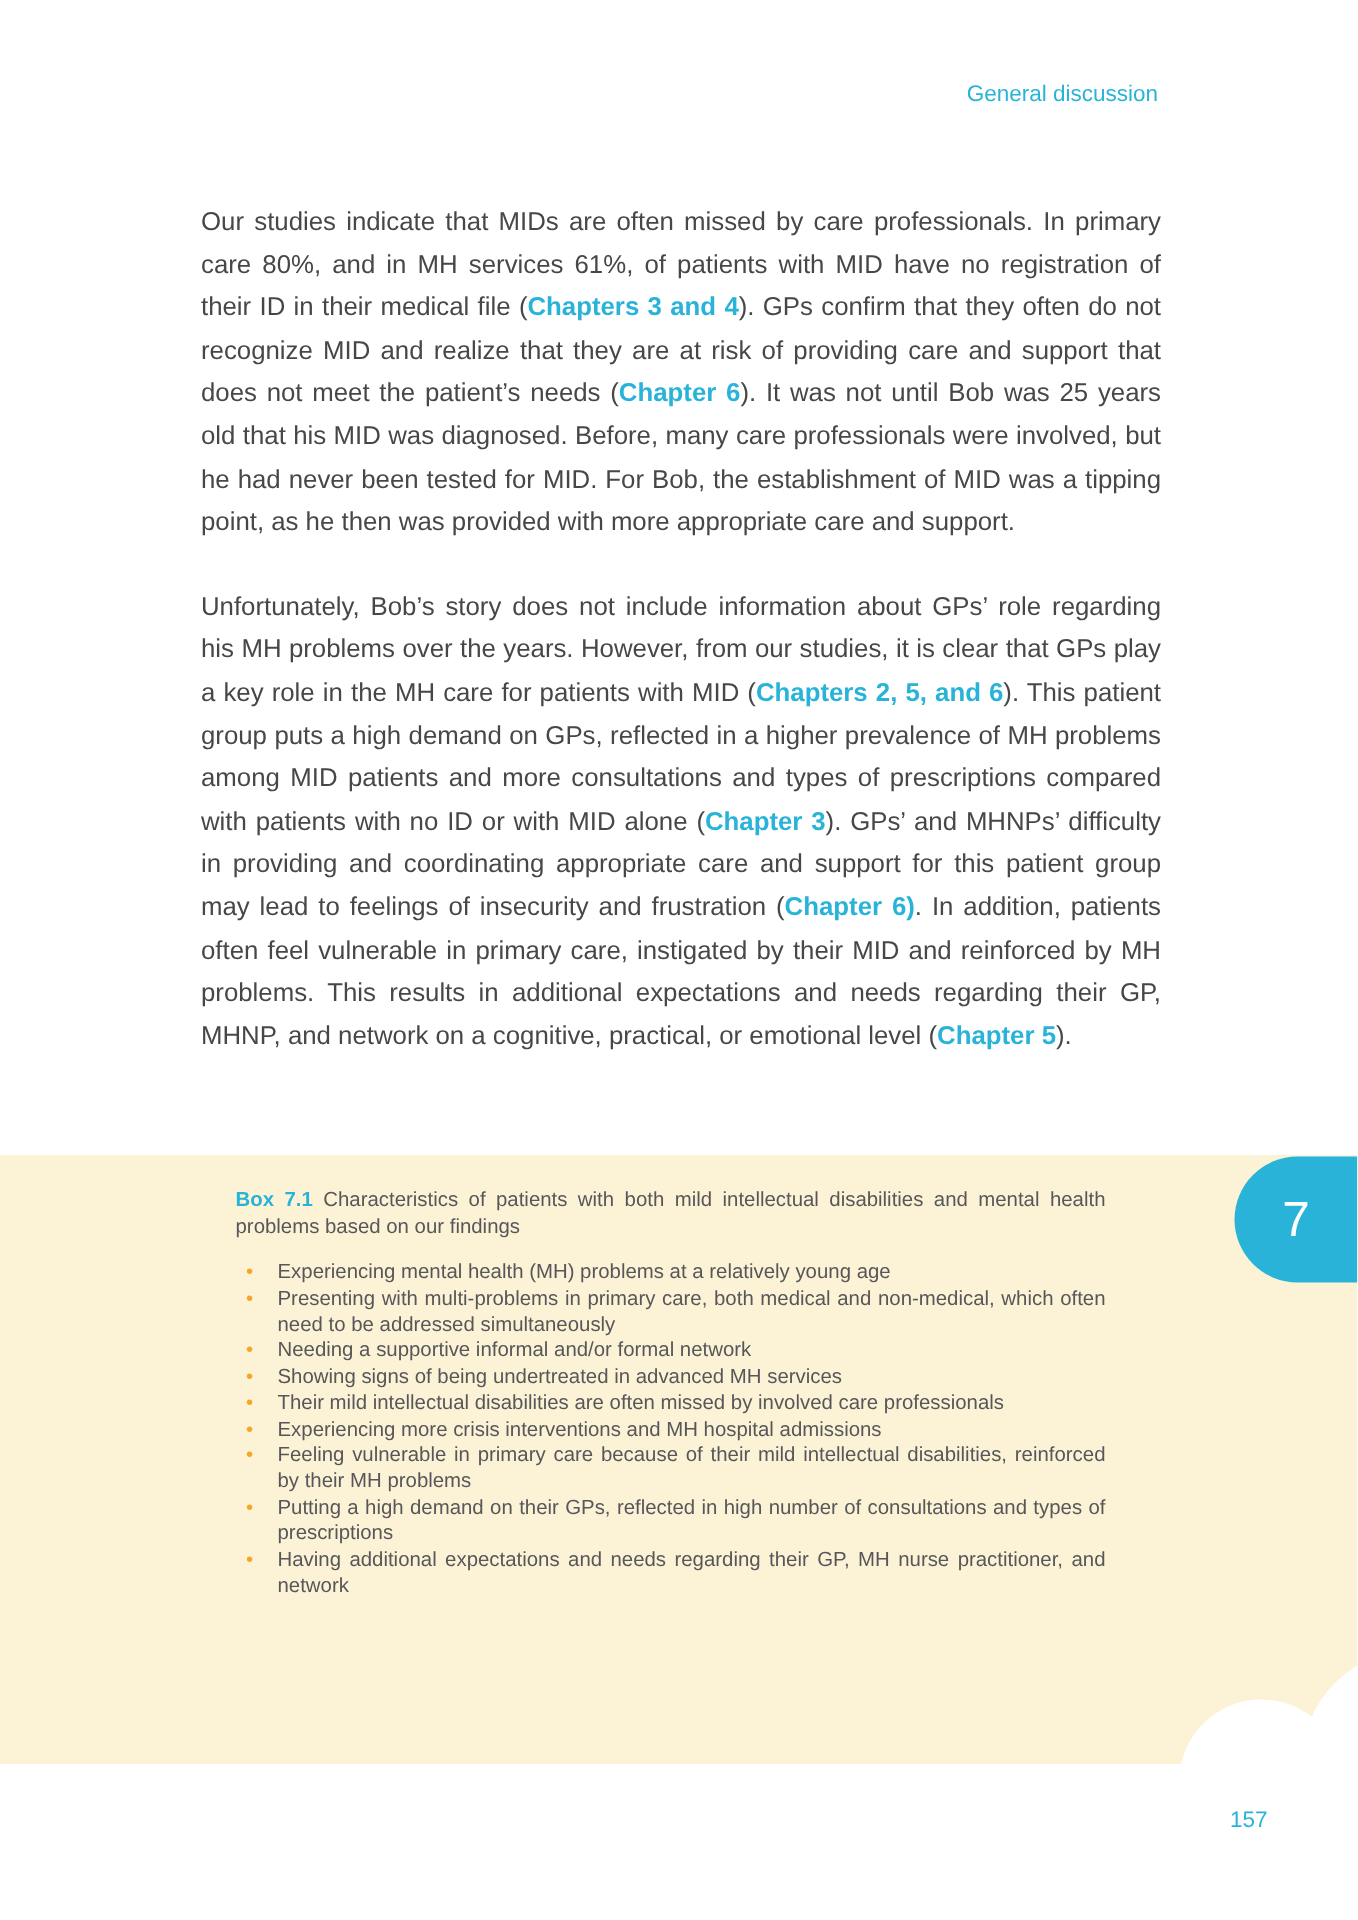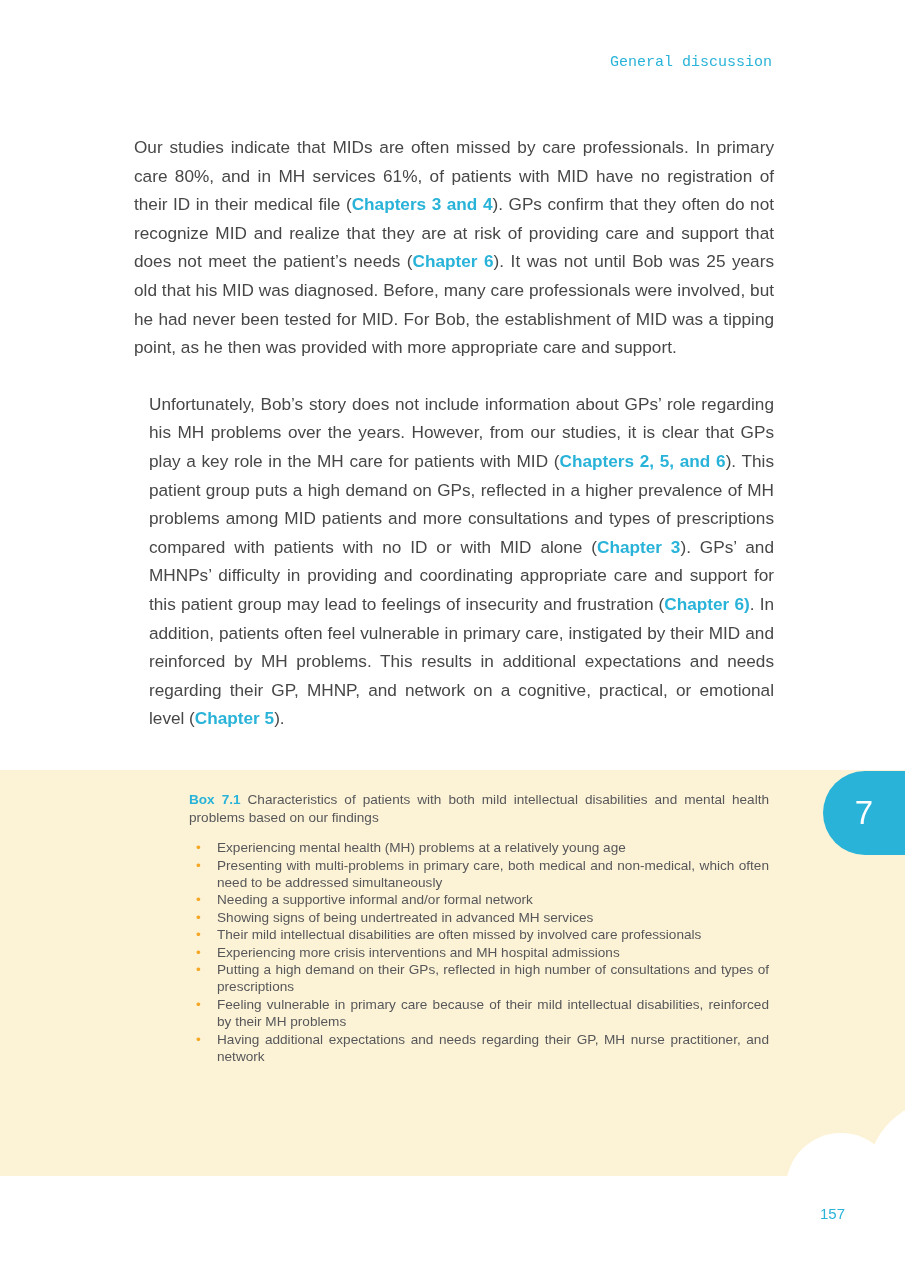--- a/index.html
+++ b/index.html
@@ -19,45 +19,43 @@
     background: #ffffff;
     overflow: hidden;
     margin: 0 auto;
   }
   .running-header {
     position: absolute;
     top: 54px;
     right: 133px;
     font-size: 15px;
     color: var(--accent);
-    font-family: Liberation Mono, monospace;
   }
   .body-text {
     position: absolute;
     top: 133px;
     left: 134px;
     width: 640px;
     font-size: 17.2px;
     line-height: 28.6px;
     color: var(--body-text);
     text-align: justify;
   }
-  .para + .para { margin-top: 28px; margin-left: 15px; }
+  .para + .para { margin-top: 28px; }
   .accent-bold { color: var(--accent); font-weight: bold; }
   .box-wrap {
     position: absolute;
     top: 770px;
     left: 0;
     width: 905px;
     height: 406px;
     background: var(--box-bg);
   }
   .box-inner {
     padding: 21px 0 0 157px;
-    margin-left: 32px;
   }
   .box-title {
     width: 580px;
     font-size: 13.6px;
     line-height: 17.6px;
     color: var(--box-text);
     text-align: justify;
     margin-bottom: 13px;
   }
   .box-label { color: var(--accent); font-weight: bold; }
@@ -127,22 +125,22 @@
         <span class="box-label">Box 7.1</span>
         <span>Characteristics of patients with both mild intellectual disabilities and mental health problems based on our findings</span>
       </p>
       <ul class="box-list">
           <li>Experiencing mental health (MH) problems at a relatively young age</li>
           <li>Presenting with multi-problems in primary care, both medical and non-medical, which often need to be addressed simultaneously</li>
           <li>Needing a supportive informal and/or formal network</li>
           <li>Showing signs of being undertreated in advanced MH services</li>
           <li>Their mild intellectual disabilities are often missed by involved care professionals</li>
           <li>Experiencing more crisis interventions and MH hospital admissions</li>
+          <li>Feeling vulnerable in primary care because of their mild intellectual disabilities, reinforced by their MH problems</li>
           <li>Putting a high demand on their GPs, reflected in high number of consultations and types of prescriptions</li>
-          <li>Feeling vulnerable in primary care because of their mild intellectual disabilities, reinforced by their MH problems</li>
           <li>Having additional expectations and needs regarding their GP, MH nurse practitioner, and network</li>
         </ul>
     </div>
     <div class="scallop scallop-1"></div>
     <div class="scallop scallop-2"></div>
   </div>
 
   <div class="chapter-tab">
     <span>7</span>
   </div>

